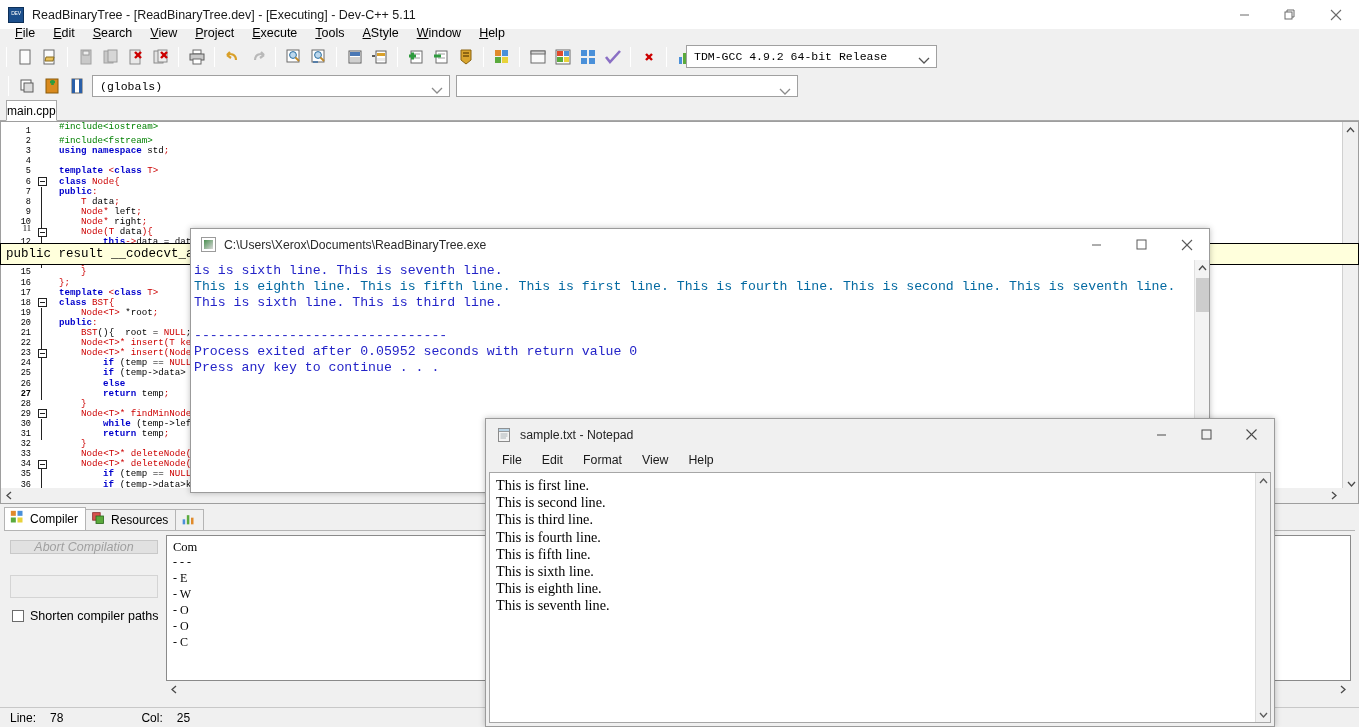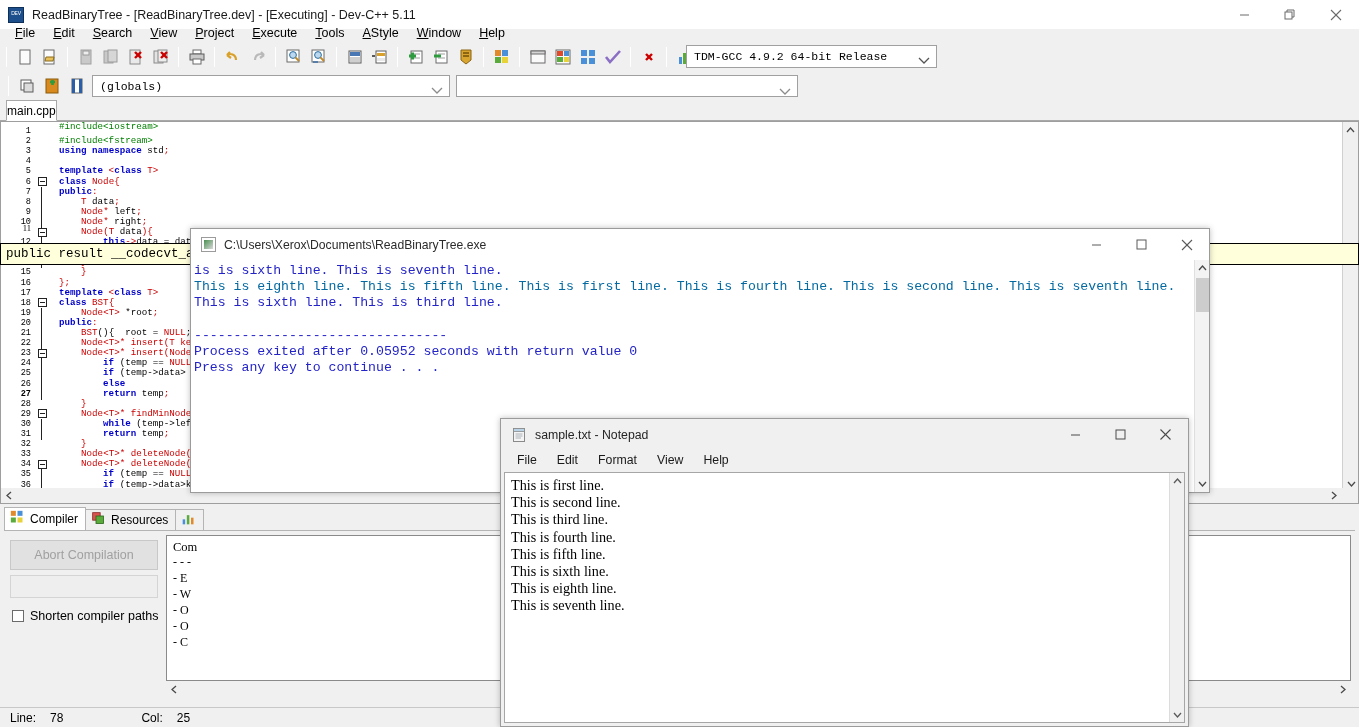--- a/index.html
+++ b/index.html
@@ -111,23 +111,23 @@
   
   .botpanel { position:absolute; left:0; top:504px; width:1359px; height:203px; background:#f0f0f0; }
   .bp-tabs { position:absolute; left:4px; top:4px; height:22px; display:flex; align-items:flex-end; }
   .bp-tab { height:21px; display:flex; align-items:center; padding:0 7px 0 5px; gap:5px;
             font-size:12px; color:#000; background:#f0f0f0; border:1px solid #b4b4b4;
             border-bottom:none; margin-right:-1px; }
   .bp-tab.active { background:#fff; height:23px; }
   .bp-body { position:absolute; left:4px; top:26px; width:1351px; height:172px; background:#f0f0f0;
              border-top:1px solid #b4b4b4; }
 
-  .btn-abort { position:absolute; left:6px; top:9px; width:148px; height:30px;
+  .btn-abort { position:absolute; left:6px; top:9px; width:148px; height:14px;
                background:#e1e1e1; border:1px solid #c8c8c8; color:#a0a0a0; font-size:12.5px;
-               display:flex; align-items:center; justify-content:center; }
+               display:flex; align-items:center; justify-content:center;font-style:italic; }
   .prog-empty { position:absolute; left:6px; top:44px; width:148px; height:23px;
                 background:#eeeeee; border:1px solid #d4d4d4; }
   .chk-row { position:absolute; left:8px; top:78px; display:flex; align-items:center; gap:6px; font-size:12.5px; }
   .chk-box { width:12px; height:12px; border:1px solid #6b6b6b; background:#fff; }
 
   .loglist { position:absolute; left:162px; top:4px; width:1185px; height:146px;
              background:#fff; border:1px solid #8a8a8a; overflow:hidden; }
   .loglist .lhead { font-family:"Liberation Serif", serif; font-size:12.5px; color:#000; padding:4px 0 0 6px; }
   .logrow { font-family:"Liberation Serif", serif; font-size:12px; color:#000; padding-left:6px; height:16px; }
   .log-hscroll { position:absolute; left:162px; top:150px; width:1185px; height:16px;
@@ -154,21 +154,21 @@
   .cons-body { position:absolute; left:0; top:31px; right:0; bottom:0; background:#fff;
                overflow:hidden; padding:3px 0 0 3px; }
   .cline { font-family:"Liberation Mono", monospace; font-size:13.2px; line-height:16.2px;
            color:#2323c8; white-space:pre; }
   .cons-vscroll { position:absolute; right:0; top:31px; width:15px; bottom:0; background:#f3f3f3;
                   border-left:1px solid #e0e0e0; }
   .cons-thumb { position:absolute; left:1px; top:18px; width:13px; height:34px; background:#cdcdcd; }
 
   
   .notepad {
-    position:absolute; left:500px; top:418px; width:689px; height:309px;
+    position:absolute; left:485px; top:418px; width:790px; height:309px;
     background:#f0f0f0; border:1px solid #9b9b9b; z-index:60;
     box-shadow:0 0 6px rgba(0,0,0,0.25);
   }
   .np-title { height:31px; background:#f0f0f0; display:flex; align-items:center; position:relative; }
   .np-ico { width:16px; height:16px; margin-left:10px; margin-right:8px; position:relative; }
   .np-title-text { font-size:12.3px; color:#262626; }
   .np-btns { position:absolute; right:0; top:0; height:31px; display:flex; }
   .np-btn { width:45px; height:31px; display:flex; align-items:center; justify-content:center; color:#4a4a4a; }
   .np-menu { height:20px; display:flex; align-items:center; padding-left:6px; background:#f0f0f0; }
   .np-menuitem { font-size:12.3px; color:#1a1a1a; padding:0 10px; }

